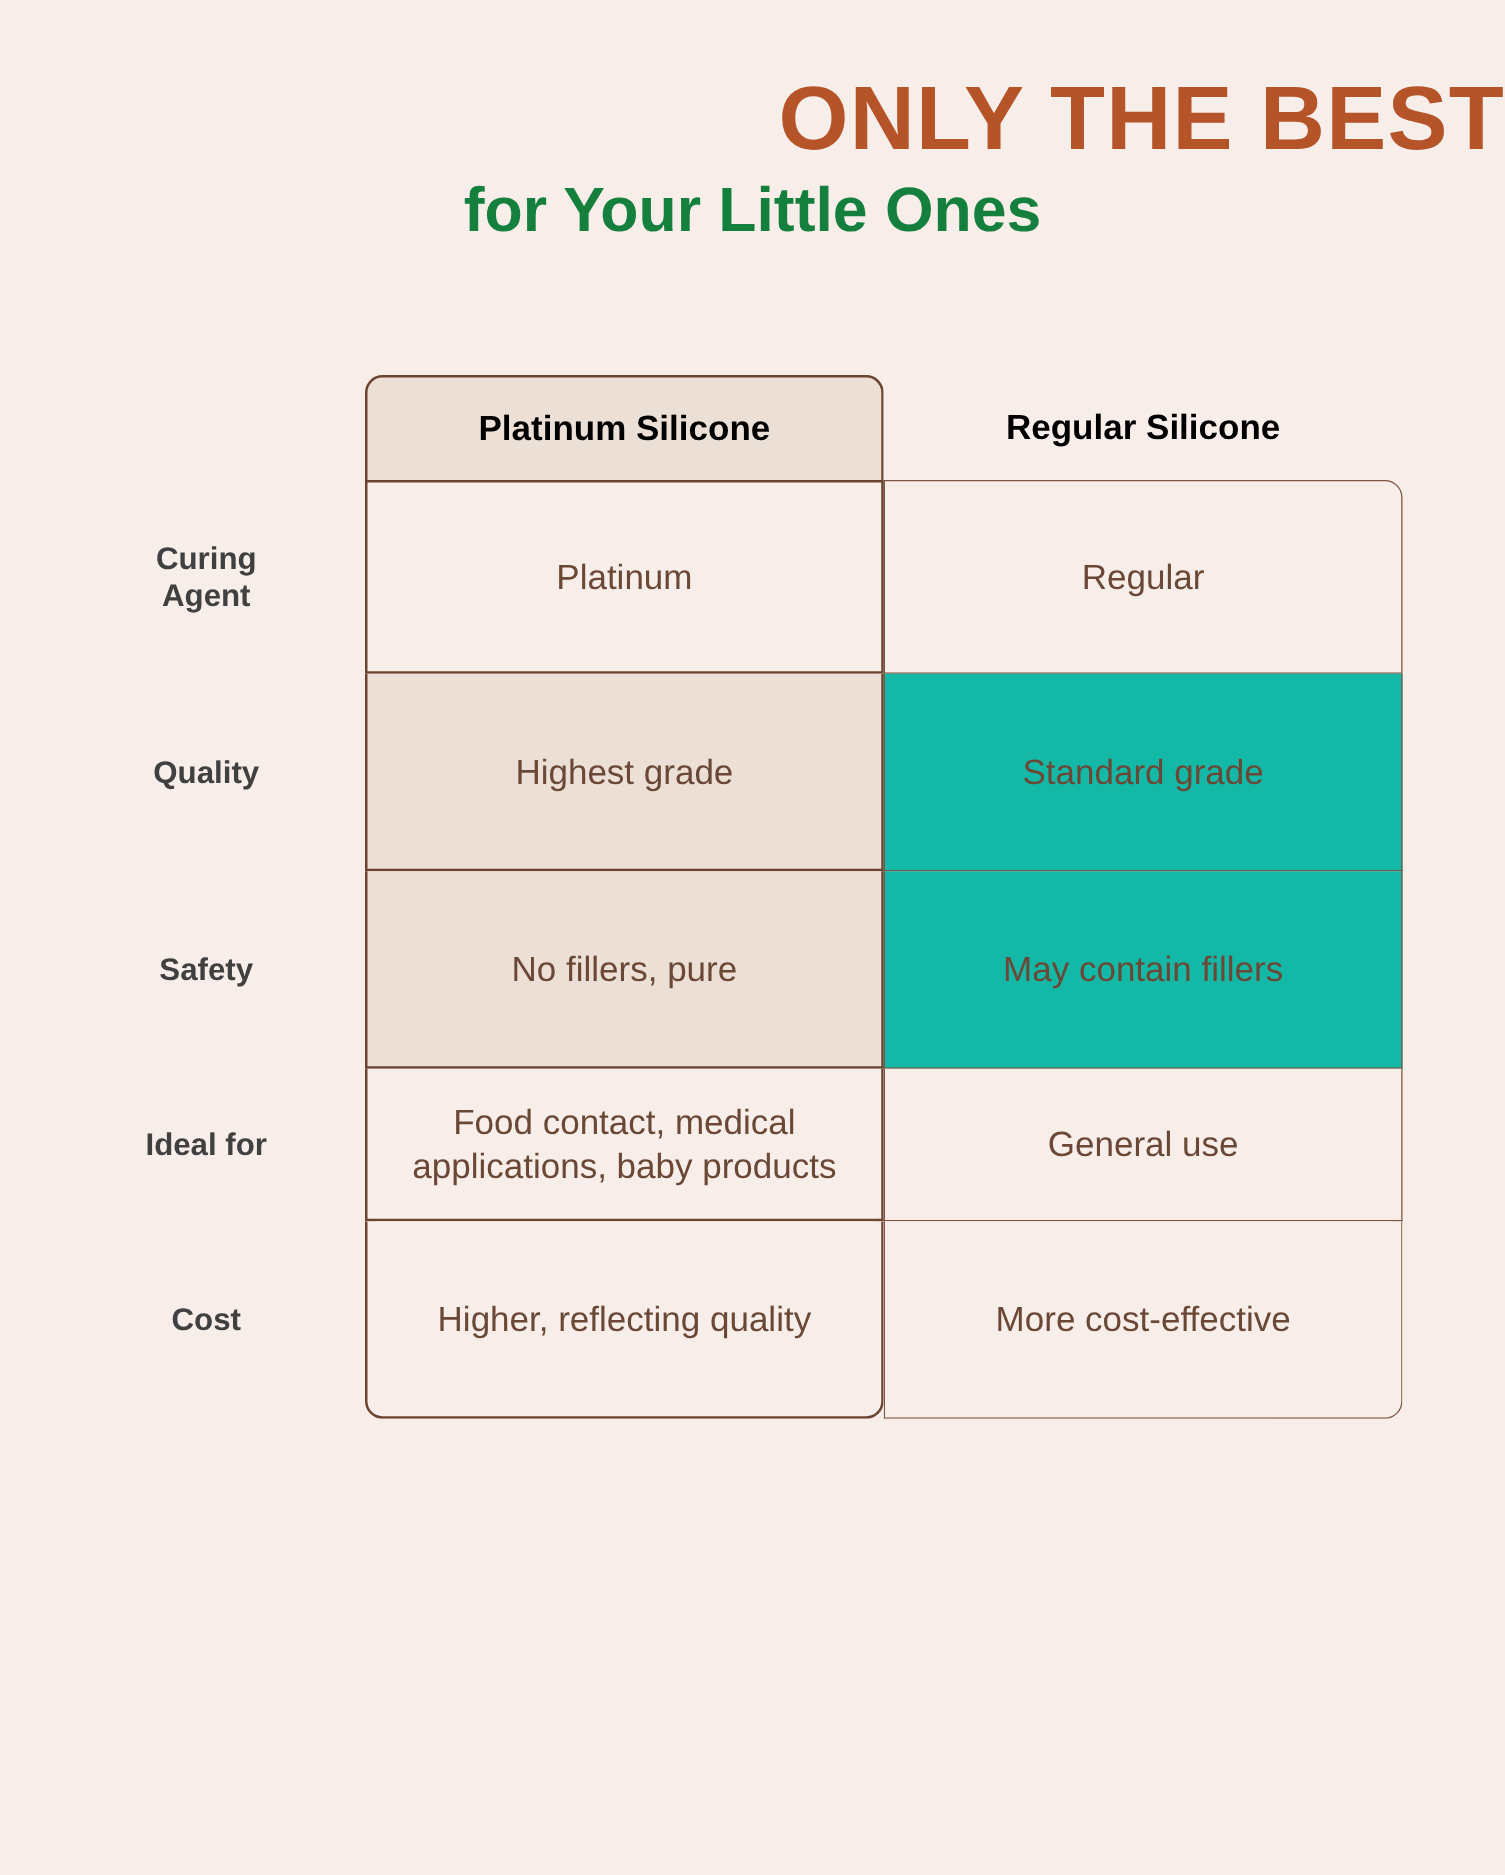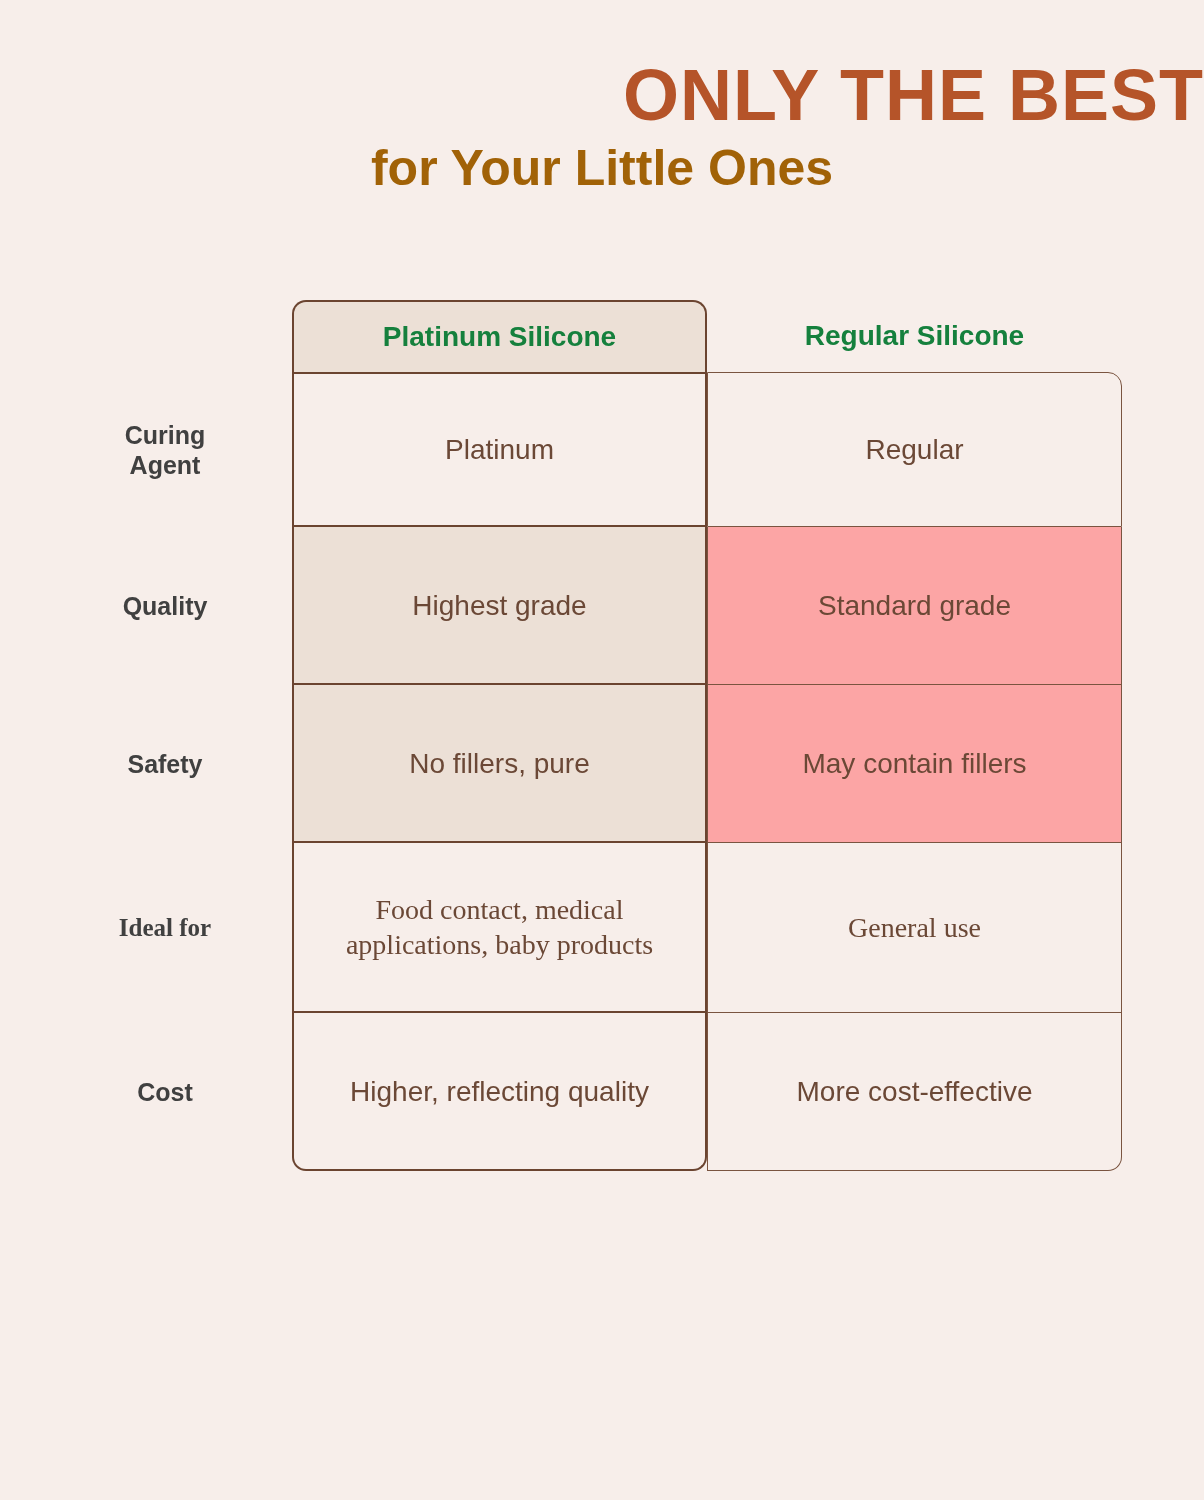--- a/index.html
+++ b/index.html
@@ -32,21 +32,21 @@
     font-weight: 800;
     letter-spacing: 1px;
     color: #b55429;
     line-height: 1.05;
     margin: 0;
     text-align: right;
   }
   .title-sub {
     font-size: 50px;
     font-weight: 700;
-    color: #a16207;
+    color: #15803d;
     line-height: 1.15;
     margin: 6px 0 0 0;
     text-align: center;
   }
 
   
   .table-wrap {
     position: absolute;
     left: 62px;
     top: 300px;
@@ -69,24 +69,24 @@
     color: #404040;
     line-height: 1.2;
     padding: 0 24px 0 0;
     vertical-align: middle;
     background: transparent;
   }
 
   .hcell {
     font-size: 28px;
     font-weight: 800;
-    color: #15803d;
+    color: #000000;
     text-align: center;
     vertical-align: middle;
-    height: 72px;
+    height: 84px;
     box-sizing: border-box;
   }
   .hcell.a {
     background: #ece0d6;
     border: 2px solid #6b4430;
     border-bottom: none;
     border-top-left-radius: 14px;
     border-top-right-radius: 14px;
   }
   .hcell.b {
@@ -116,21 +116,21 @@
     border-bottom-left-radius: 14px;
     border-bottom-right-radius: 14px;
   }
   
   .cell.b {
     border-left: 1.5px solid #7a5440;
     border-right: 1.5px solid #7a5440;
     border-bottom: 1.5px solid #7a5440;
     background: #f7eeea;
   }
-  .cell.b.shade { background: #fca5a5; margin-top: 12px; }
+  .cell.b.shade { background: #14b8a6; margin-top: 12px; }
   .cell.b.first {
     border-top: 1.5px solid #7a5440;
     border-top-right-radius: 14px;
   }
   .cell.b.last { border-bottom-right-radius: 14px; }
 
   
   .footer {
     position: absolute;
     left: 0;
@@ -191,21 +191,21 @@
           <td class="cell b shade">Standard grade</td>
         </tr>
 
 
         <tr style="height:158px;">
           <td class="rowlabel">Safety</td>
           <td class="cell a shade">No fillers, pure</td>
           <td class="cell b shade">May contain fillers</td>
         </tr>
 
-        <tr style="height:170px;font-family:Liberation Serif, serif;">
+        <tr style="height:122px;">
           <td class="rowlabel">Ideal for</td>
           <td class="cell a">Food contact, medical applications, baby products</td>
           <td class="cell b">General use</td>
         </tr>
 
         <tr style="height:158px;">
           <td class="rowlabel">Cost</td>
           <td class="cell a last">Higher, reflecting quality</td>
           <td class="cell b last">More cost-effective</td>
         </tr>

